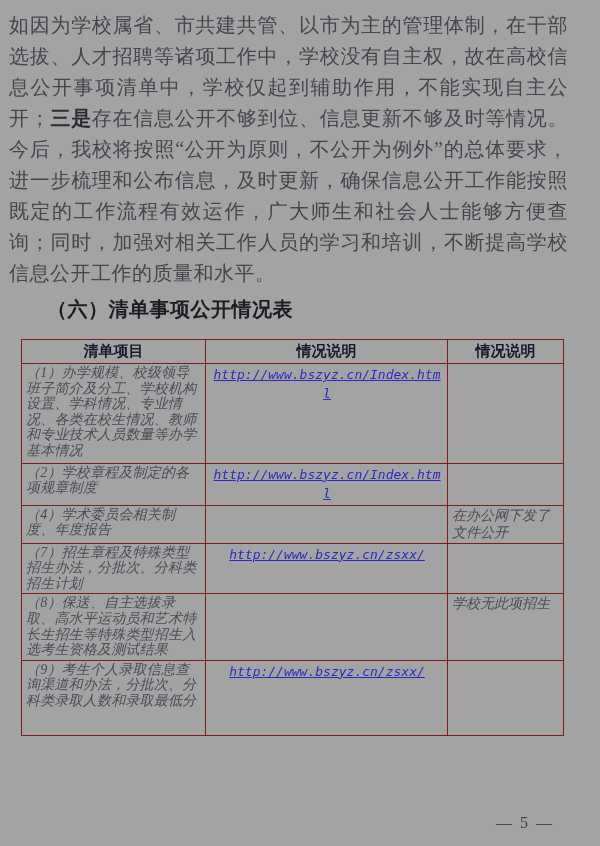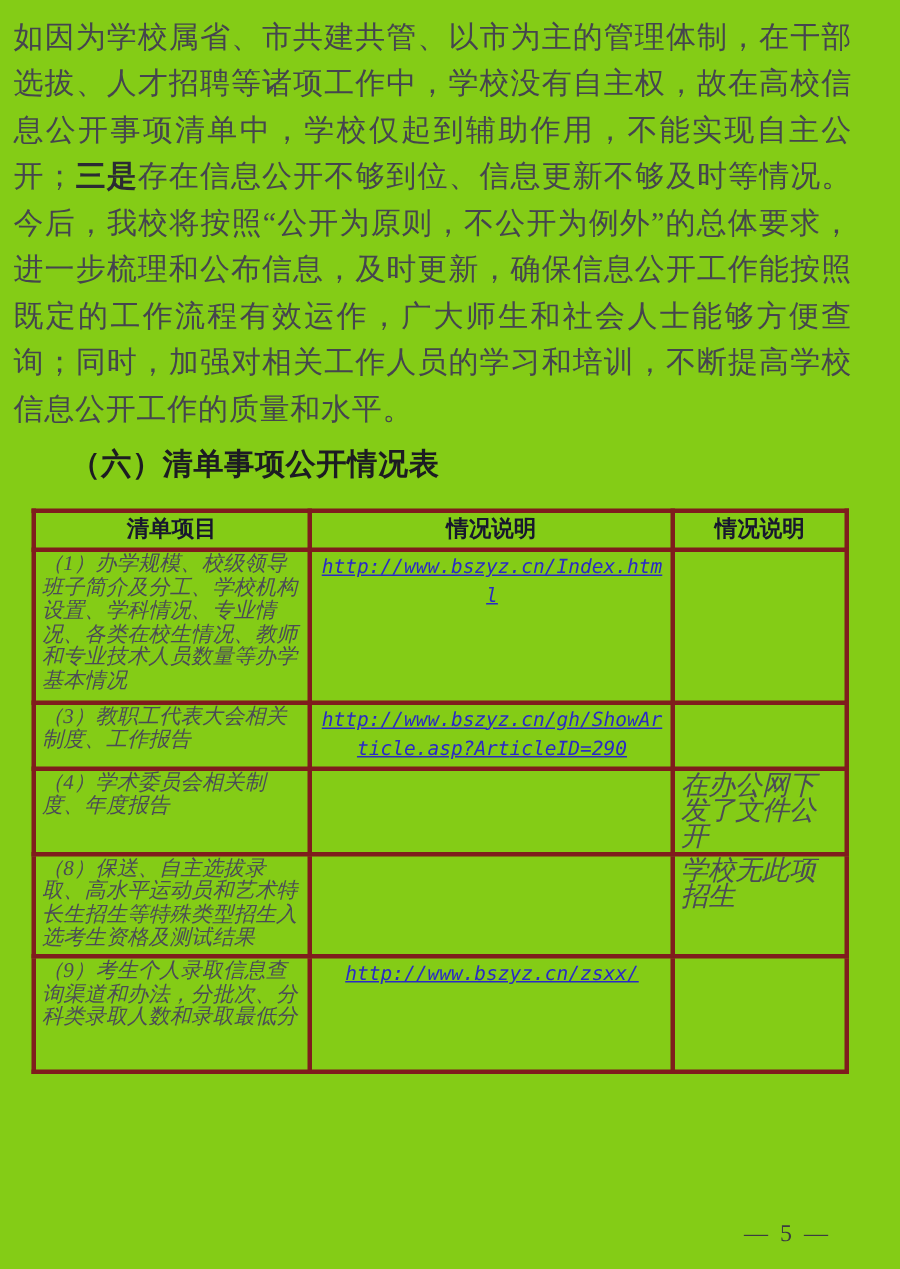--- a/index.html
+++ b/index.html
@@ -5,21 +5,21 @@
   * { margin: 0; padding: 0; box-sizing: border-box; }
   html, body { background: #ffffff; }
   body {
     width: 600px; height: 846px;
     font-family: "Liberation Serif", "DejaVu Serif", serif;
     position: relative; overflow: hidden;
   }
   .page {
     position: relative;
     width: 600px; height: 846px;
-    background: #84cc16;
+    background: #a3a3a3;
     padding-top: 10px;
   }
   
   .body-text {
     margin: 0 32px 0 9px;
     font-size: 20px;
     line-height: 31px;
     color: #45454e;
     text-align: justify;
     letter-spacing: 0.5px;
@@ -40,21 +40,21 @@
   table.disclosure {
     margin: 12px 0 0 21px;
     width: 542px;
     border-collapse: collapse;
     table-layout: fixed;
   }
   table.disclosure col.c1 { width: 184px; }
   table.disclosure col.c2 { width: 242px; }
   table.disclosure col.c3 { width: 116px; }
   table.disclosure th, table.disclosure td {
-    border: 3px solid #7f1d1d;
+    border: 1px solid #7f1d1d;
     vertical-align: top;
   }
   table.disclosure th {
     font-size: 15px;
     font-weight: bold;
     color: #17172e;
     text-align: center;
     padding: 3px 2px;
     line-height: 17px;
   }
@@ -74,21 +74,21 @@
     line-height: 19px;
     word-break: break-all;
     text-align: center;
   }
   td.url-cell .url-link {
     color: #2a2ac6;
     text-decoration: underline;
     cursor: pointer;
   }
   td.note-cell {
-    font-size: 18px;
+    font-size: 14px;
     line-height: 17px;
     color: #4b4b56;
   }
   tbody tr:last-child td { padding-bottom: 26px; }
   tbody tr:first-child td.item-cell { padding-bottom: 4px; }
   
   .page-number {
     position: absolute;
     right: 46px;
     bottom: 14px;
@@ -119,28 +119,33 @@
         <th>情况说明</th>
       </tr>
     </thead>
     <tbody id="table-body">
         <tr>
           <td class="item-cell">（1）办学规模、校级领导班子简介及分工、学校机构设置、学科情况、专业情况、各类在校生情况、教师和专业技术人员数量等办学基本情况</td>
           <td class="url-cell"><span class="url-link">http://www.bszyz.cn/Index.html</span></td>
           <td class="note-cell"></td>
         </tr>
         <tr>
-          <td class="item-cell">（3）教职工代表大会相关制度、工作报告</td>
-          <td class="url-cell"><span class="url-link">http://www.bszyz.cn/gh/ShowArticle.asp?ArticleID=290</span></td>
+          <td class="item-cell">（2）学校章程及制定的各项规章制度</td>
+          <td class="url-cell"><span class="url-link">http://www.bszyz.cn/Index.html</span></td>
           <td class="note-cell"></td>
         </tr>
         <tr>
           <td class="item-cell">（4）学术委员会相关制度、年度报告</td>
           <td class="url-cell"></td>
           <td class="note-cell">在办公网下发了文件公开</td>
+        </tr>
+        <tr>
+          <td class="item-cell">（7）招生章程及特殊类型招生办法，分批次、分科类招生计划</td>
+          <td class="url-cell"><span class="url-link">http://www.bszyz.cn/zsxx/</span></td>
+          <td class="note-cell"></td>
         </tr>
         <tr>
           <td class="item-cell">（8）保送、自主选拔录取、高水平运动员和艺术特长生招生等特殊类型招生入选考生资格及测试结果</td>
           <td class="url-cell"></td>
           <td class="note-cell">学校无此项招生</td>
         </tr>
         <tr>
           <td class="item-cell">（9）考生个人录取信息查询渠道和办法，分批次、分科类录取人数和录取最低分</td>
           <td class="url-cell"><span class="url-link">http://www.bszyz.cn/zsxx/</span></td>
           <td class="note-cell"></td>

